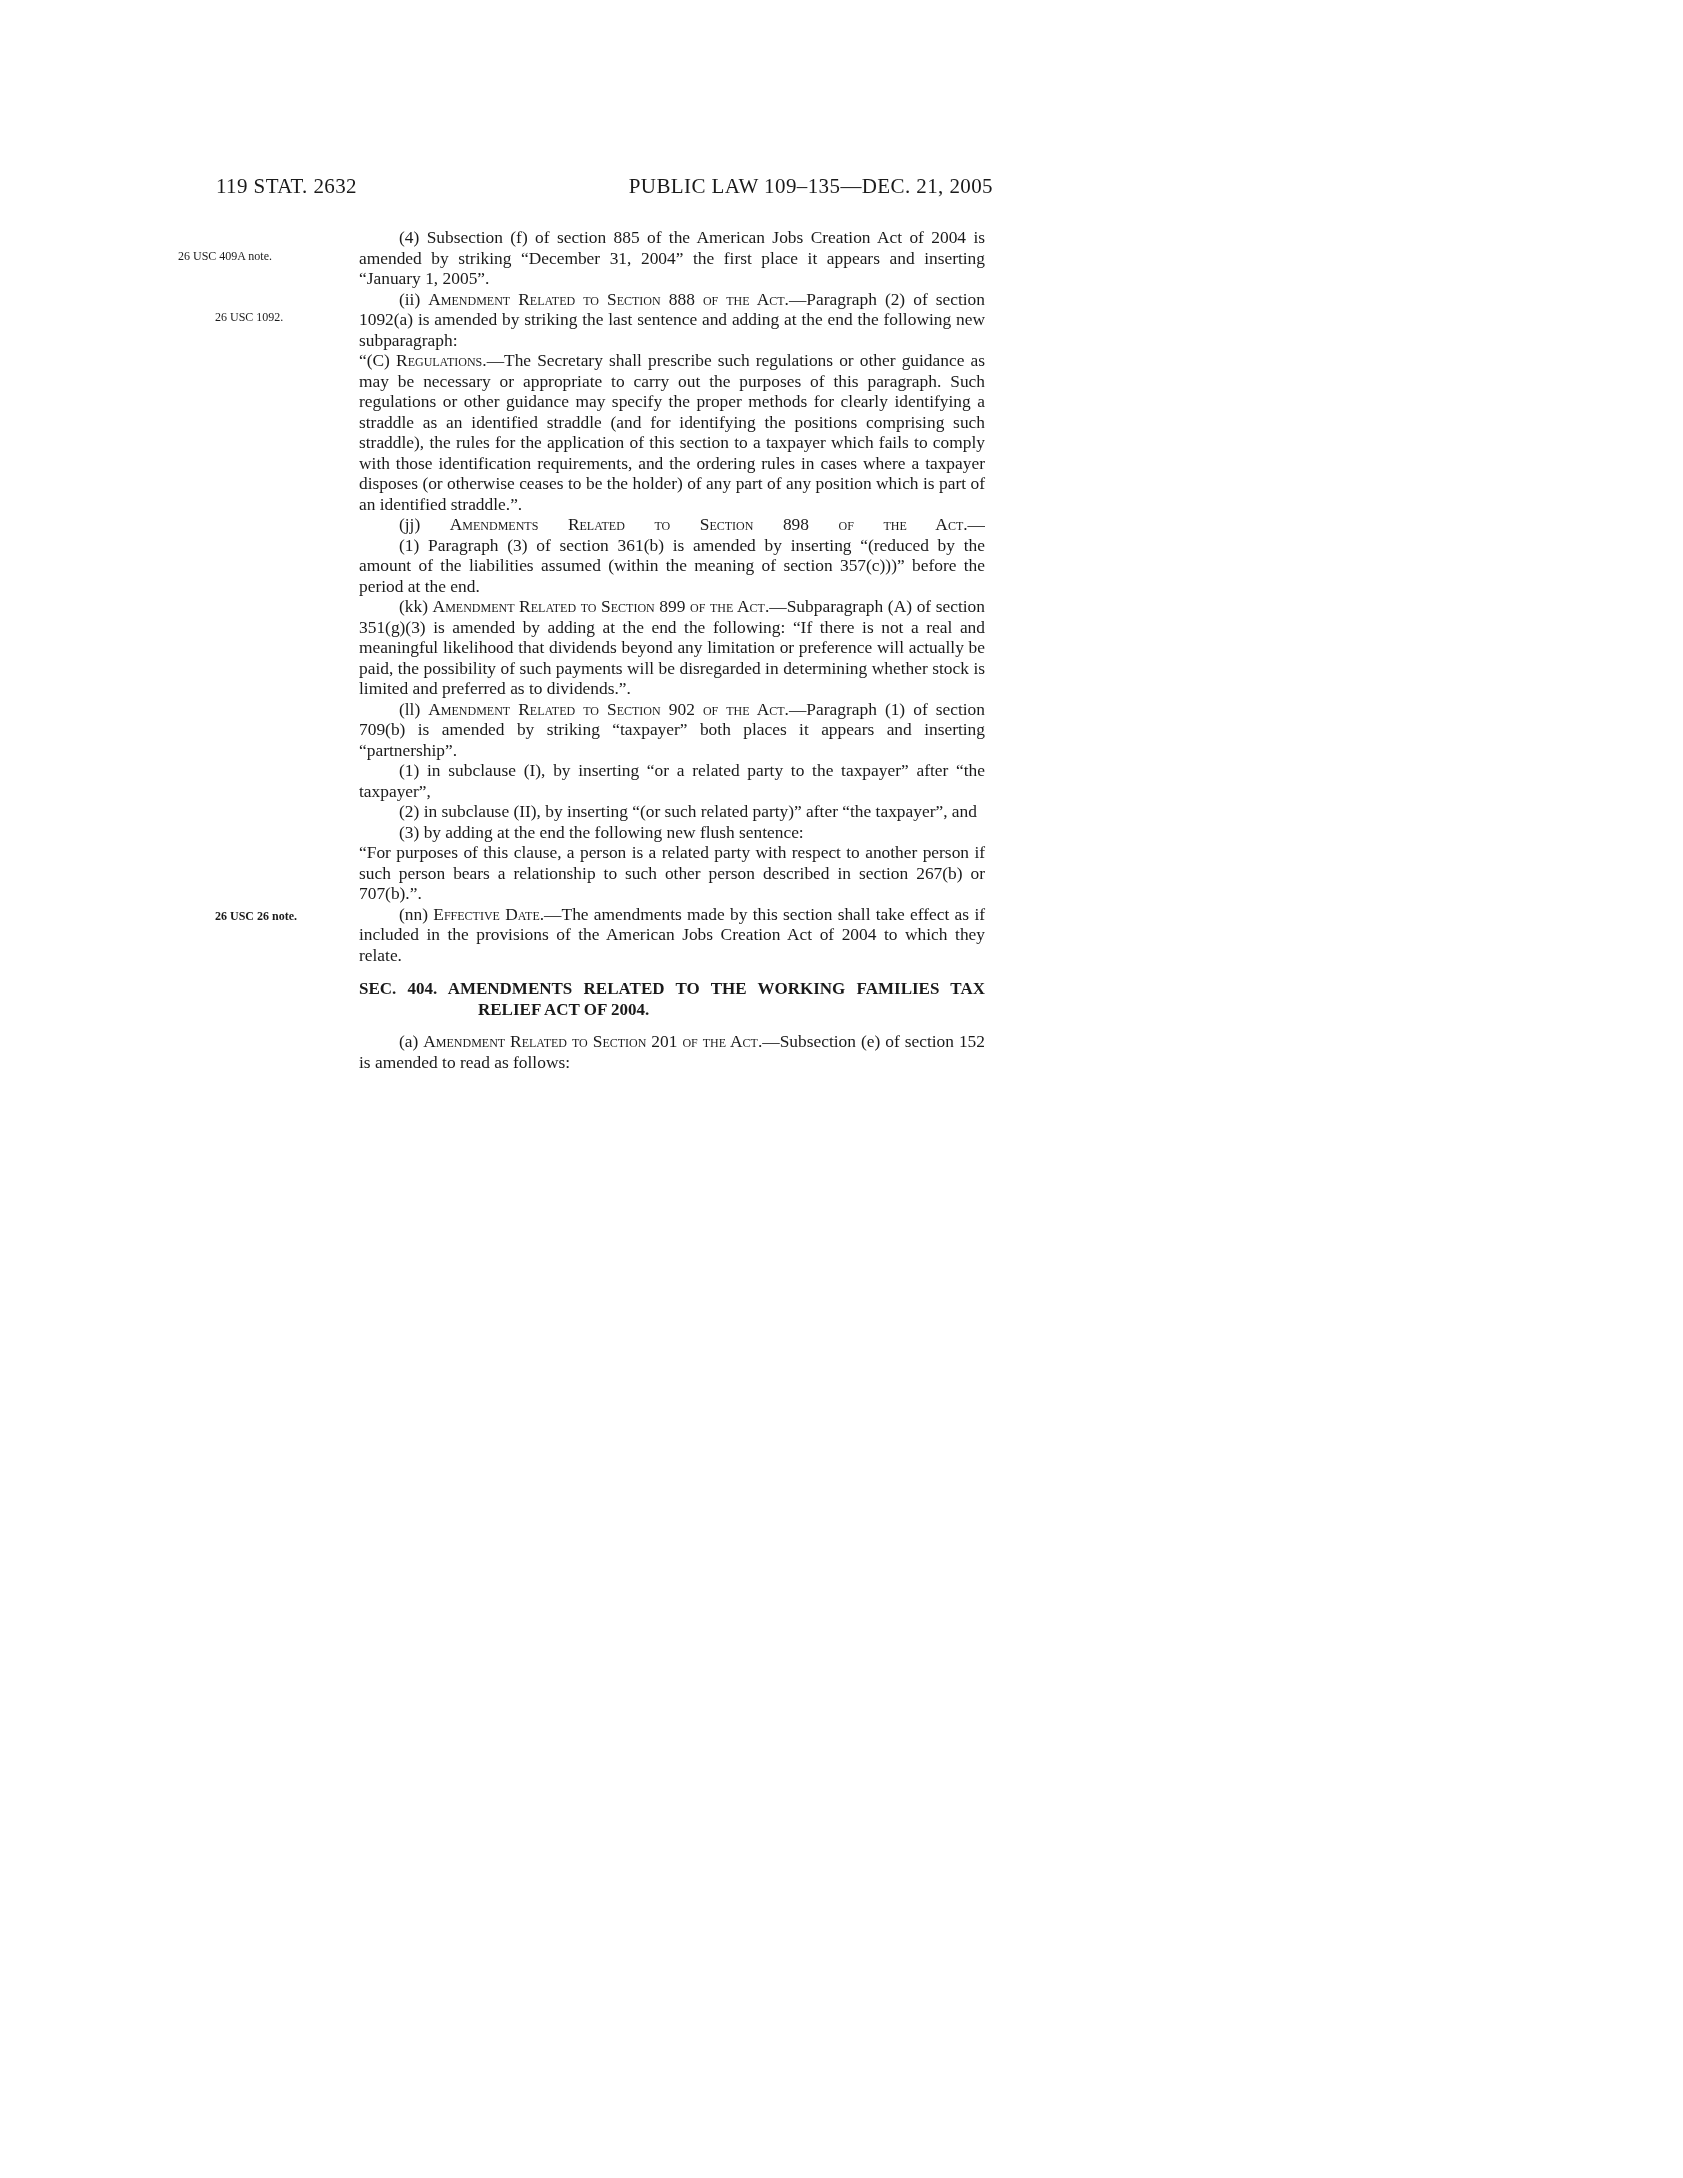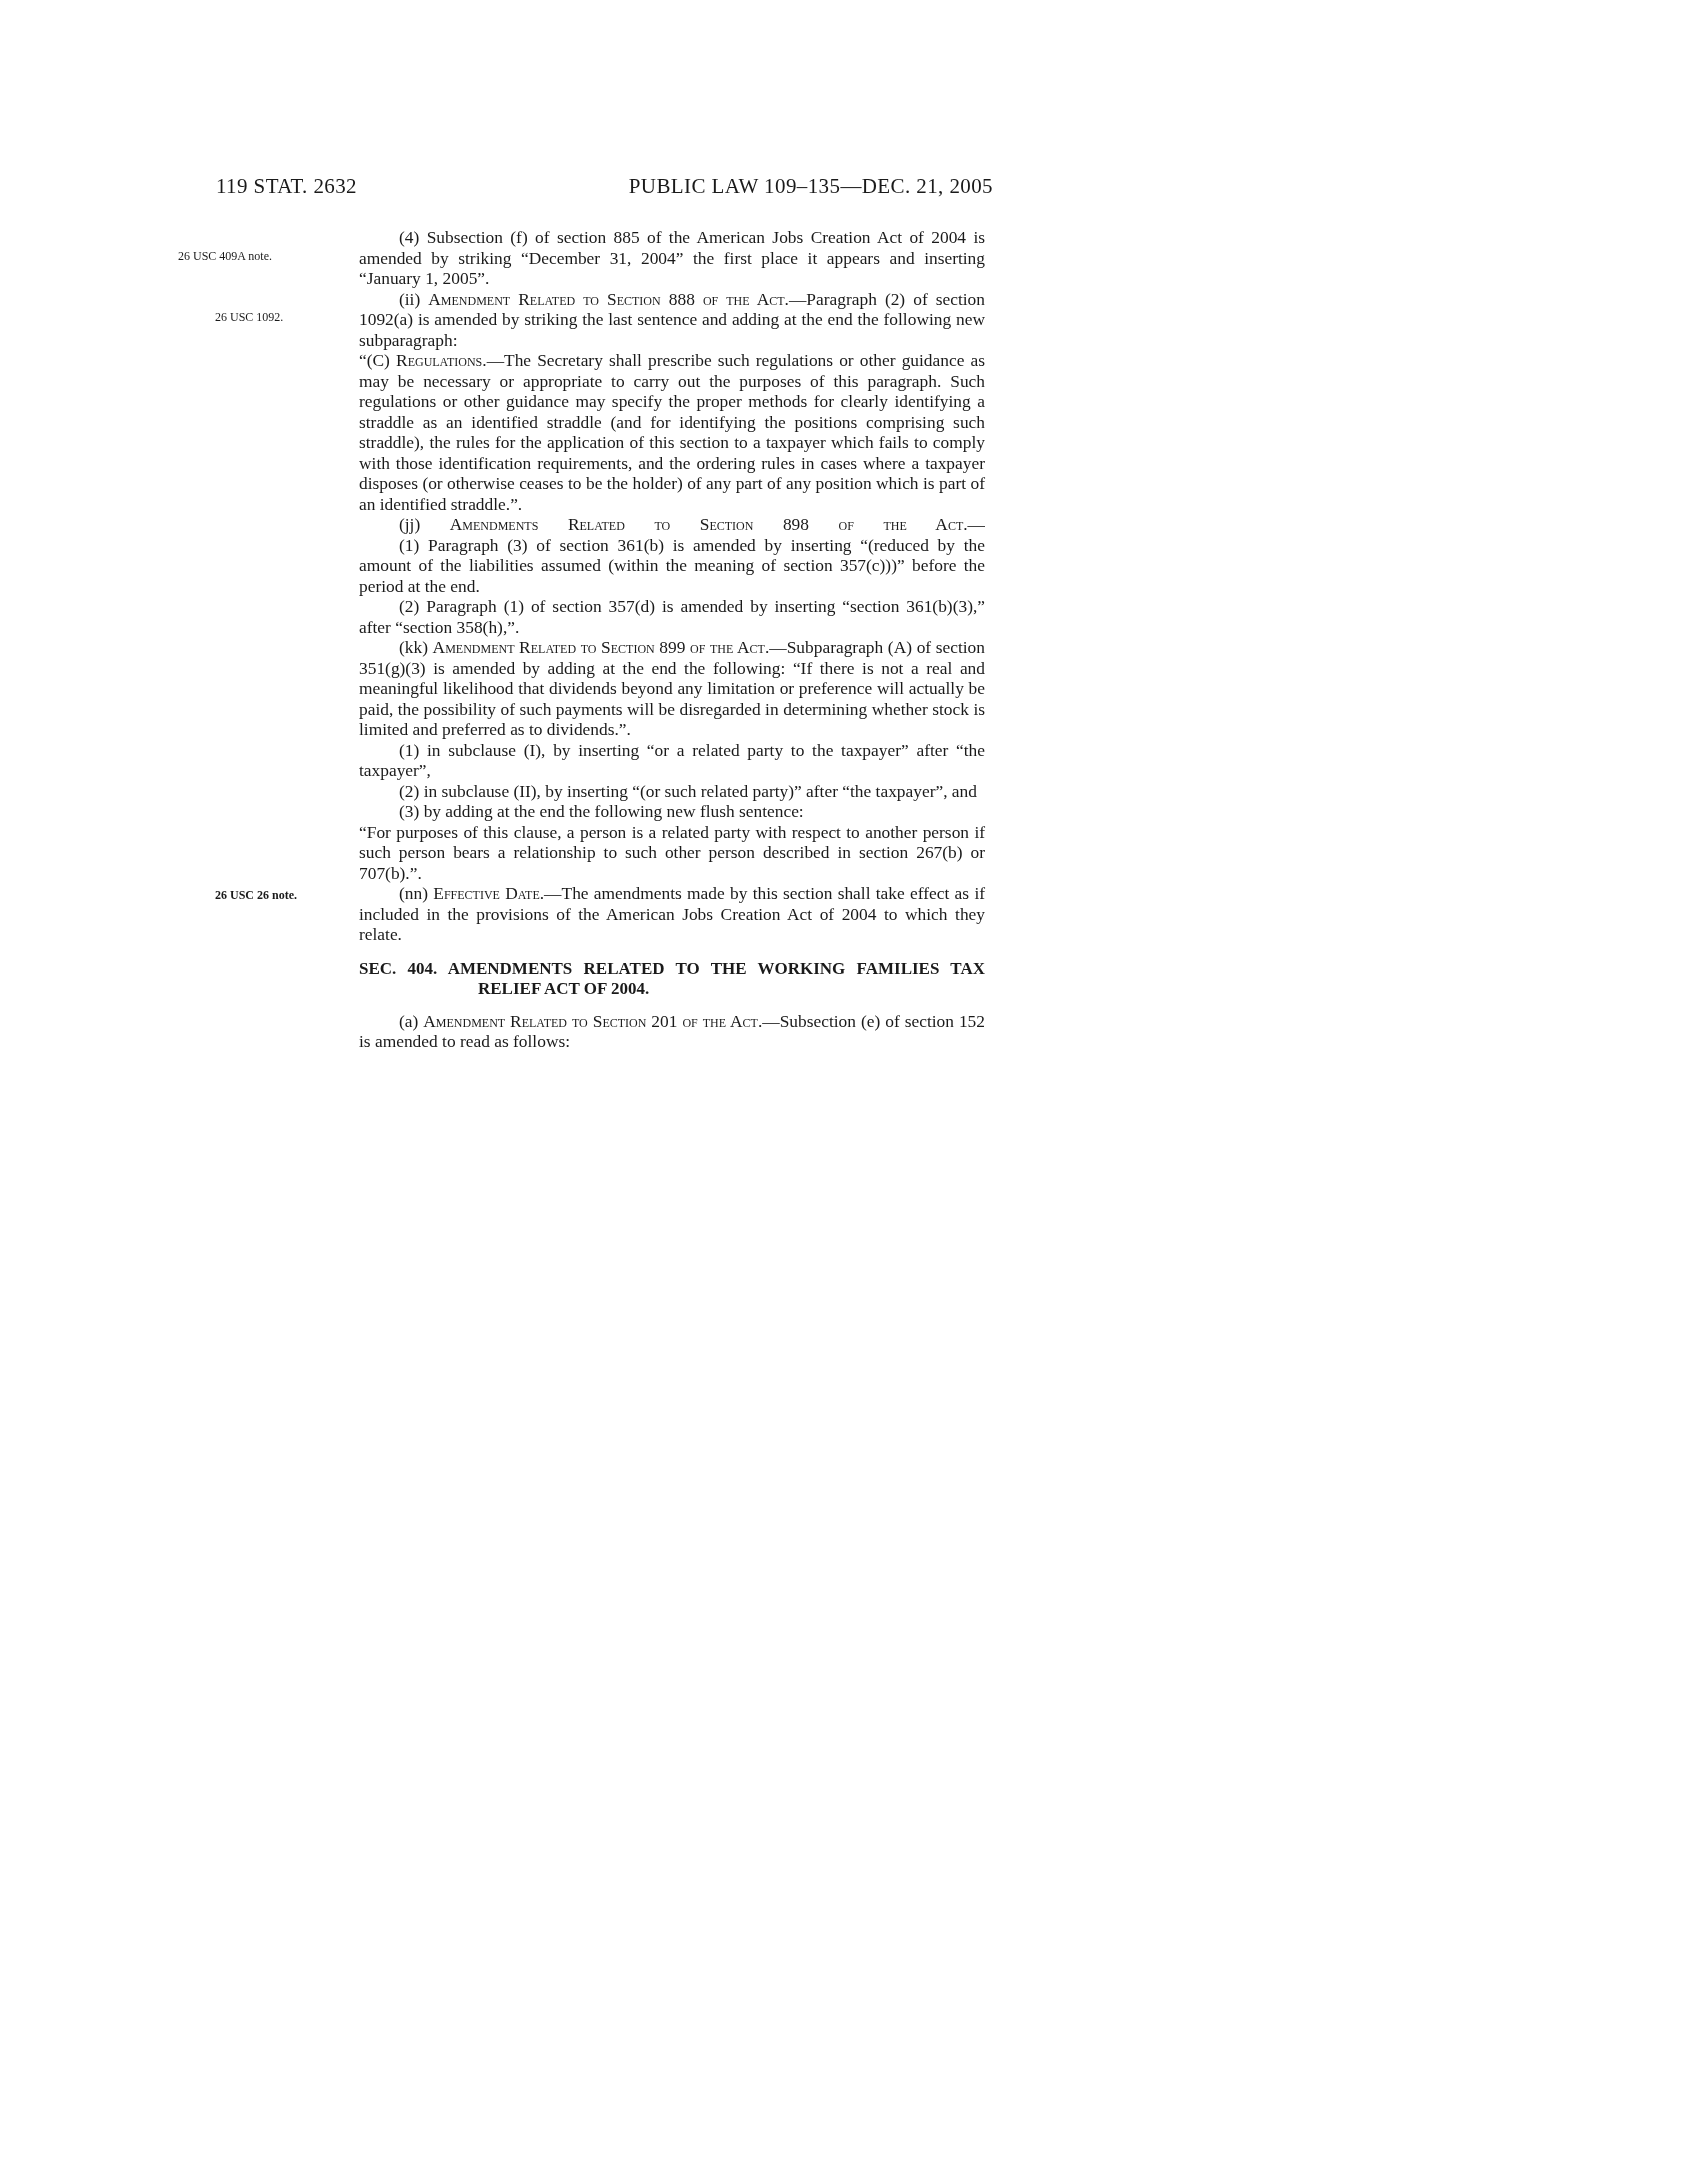--- a/index.html
+++ b/index.html
@@ -73,22 +73,22 @@
 
 <div class="page">
   <div class="hdr-stat">119 STAT. 2632</div>
   <div class="hdr-title">PUBLIC LAW 109–135—DEC. 21, 2005</div>
   <div class="body-col">
       <p class="ml1 ti1"><span>(4) Subsection (f) of section 885 of the American Jobs Creation Act of 2004 is amended by striking “December 31, 2004” the first place it appears and inserting “January 1, 2005”.</span><span class="margin-note" style="top: 20.5px;">26 USC 409A note.</span></p>
       <p class="ml0 ti1"><span>(ii) </span><span class="sc">Amendment Related to Section 888 of the Act</span><span>.—Paragraph (2) of section 1092(a) is amended by striking the last sentence and adding at the end the following new subparagraph:</span><span class="margin-note" style="top: 20.5px;">26 USC 1092.</span></p>
       <p class="ml2"><span>“(C) </span><span class="sc">Regulations</span><span>.—The Secretary shall prescribe such regulations or other guidance as may be necessary or appropriate to carry out the purposes of this paragraph. Such regulations or other guidance may specify the proper methods for clearly identifying a straddle as an identified straddle (and for identifying the positions comprising such straddle), the rules for the application of this section to a taxpayer which fails to comply with those identification requirements, and the ordering rules in cases where a taxpayer disposes (or otherwise ceases to be the holder) of any part of any position which is part of an identified straddle.”.</span></p>
       <p class="ml0 ti1 jl"><span>(jj) </span><span class="sc">Amendments Related to Section 898 of the Act</span><span>.—</span></p>
       <p class="ml1 ti1"><span>(1) Paragraph (3) of section 361(b) is amended by inserting “(reduced by the amount of the liabilities assumed (within the meaning of section 357(c)))” before the period at the end.</span></p>
-      <p class="ml1 ti1"><span>(2) Paragraph (1) of section 357(d) is amended by inserting “section 361(b)(3),” after “section 358(h),”.</span></p>
       <p class="ml0 ti1"><span>(kk) </span><span class="sc">Amendment Related to Section 899 of the Act</span><span>.—Subparagraph (A) of section 351(g)(3) is amended by adding at the end the following: “If there is not a real and meaningful likelihood that dividends beyond any limitation or preference will actually be paid, the possibility of such payments will be disregarded in determining whether stock is limited and preferred as to dividends.”.</span></p>
+      <p class="ml0 ti1"><span>(ll) </span><span class="sc">Amendment Related to Section 902 of the Act</span><span>.—Paragraph (1) of section 709(b) is amended by striking “taxpayer” both places it appears and inserting “partnership”.</span></p>
       <p class="ml1 ti1"><span>(1) in subclause (I), by inserting “or a related party to the taxpayer” after “the taxpayer”,</span></p>
       <p class="ml1 ti1"><span>(2) in subclause (II), by inserting “(or such related party)” after “the taxpayer”, and</span></p>
       <p class="ml1 ti1"><span>(3) by adding at the end the following new flush sentence:</span></p>
       <p class="ml3"><span>“For purposes of this clause, a person is a related party with respect to another person if such person bears a relationship to such other person described in section 267(b) or 707(b).”.</span></p>
       <p class="ml0 ti1"><span>(nn) </span><span class="sc">Effective Date</span><span>.—The amendments made by this section shall take effect as if included in the provisions of the American Jobs Creation Act of 2004 to which they relate.</span><span class="margin-note" style="top: 4px; font-weight: bold;">26 USC 26 note.</span></p>
       <p class="heading ml0"><span>SEC. 404. AMENDMENTS RELATED TO THE WORKING FAMILIES TAX RELIEF ACT OF 2004.</span></p>
       <p class="ml0 ti1"><span>(a) </span><span class="sc">Amendment Related to Section 201 of the Act</span><span>.—Subsection (e) of section 152 is amended to read as follows:</span></p>
     </div>
 </div>
 

